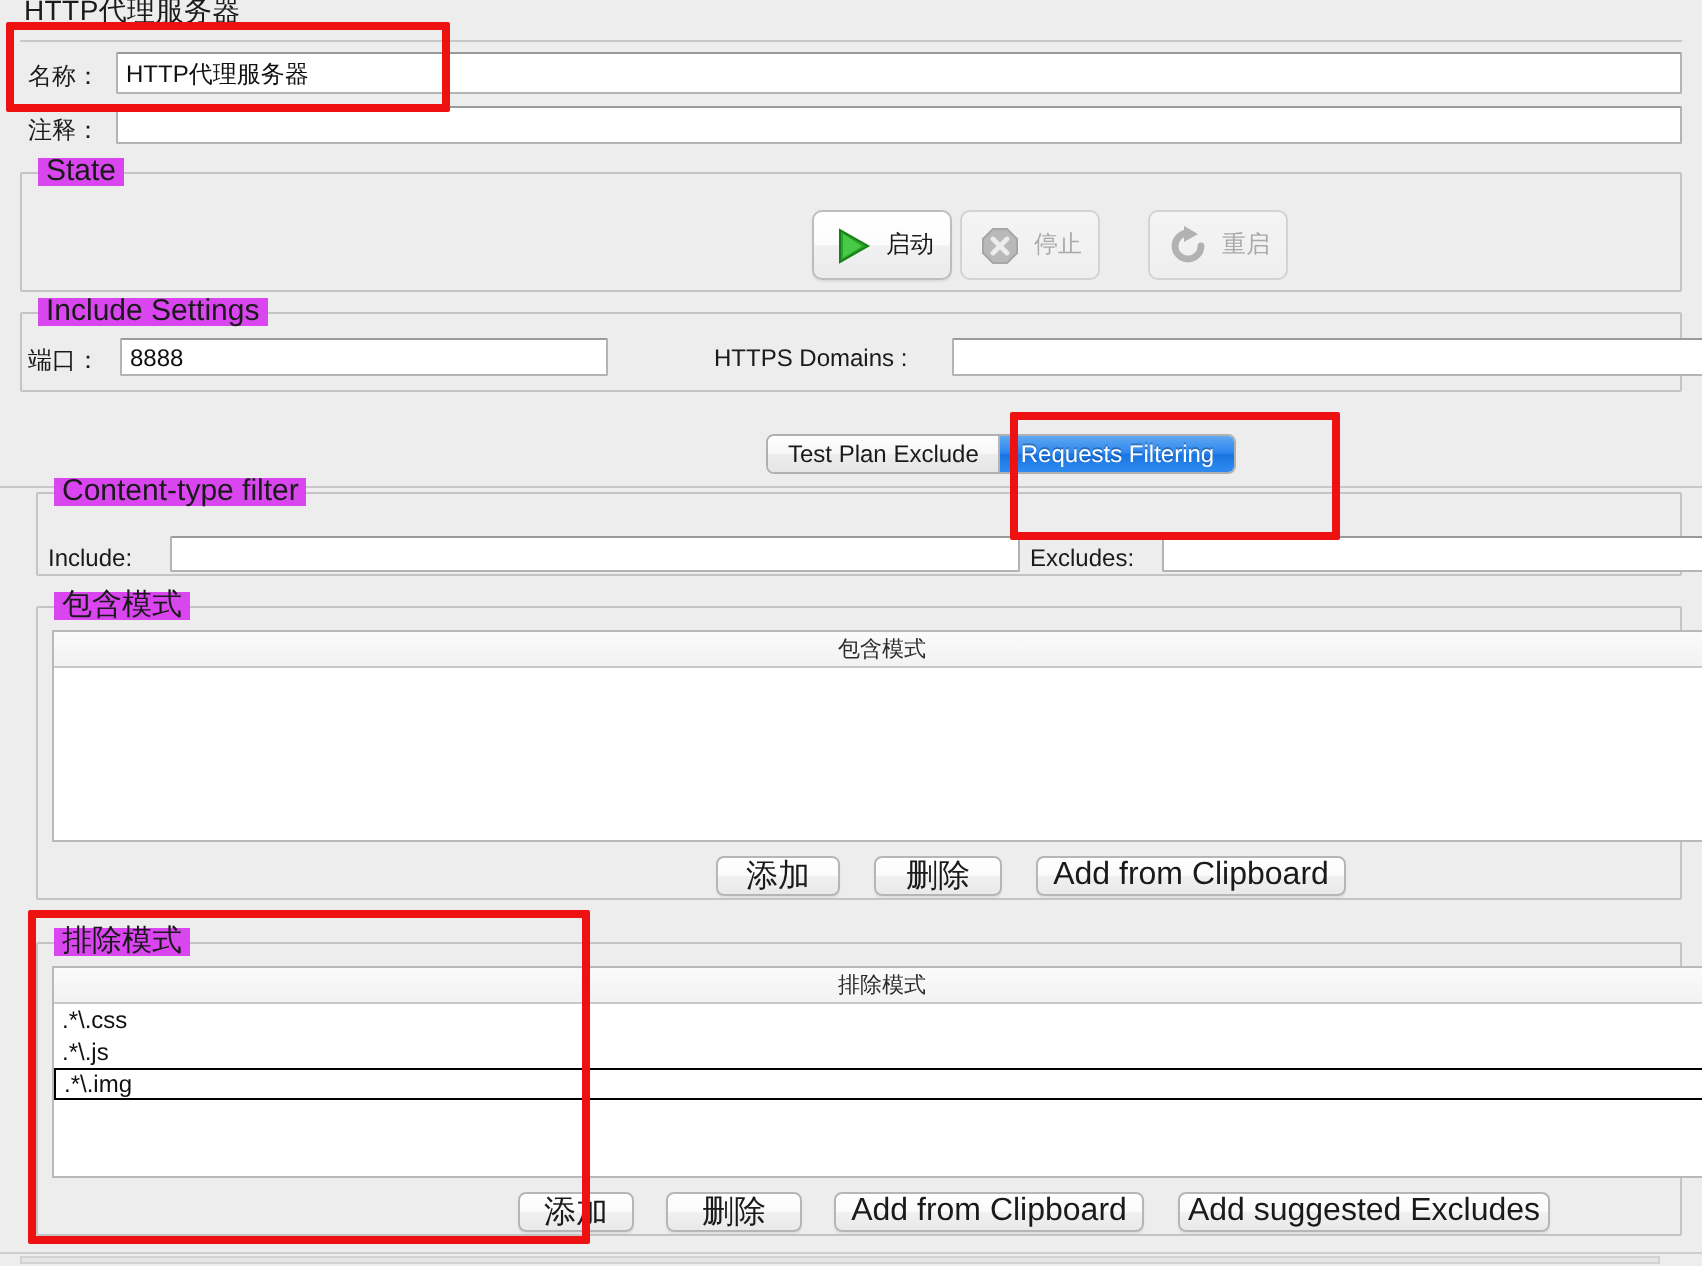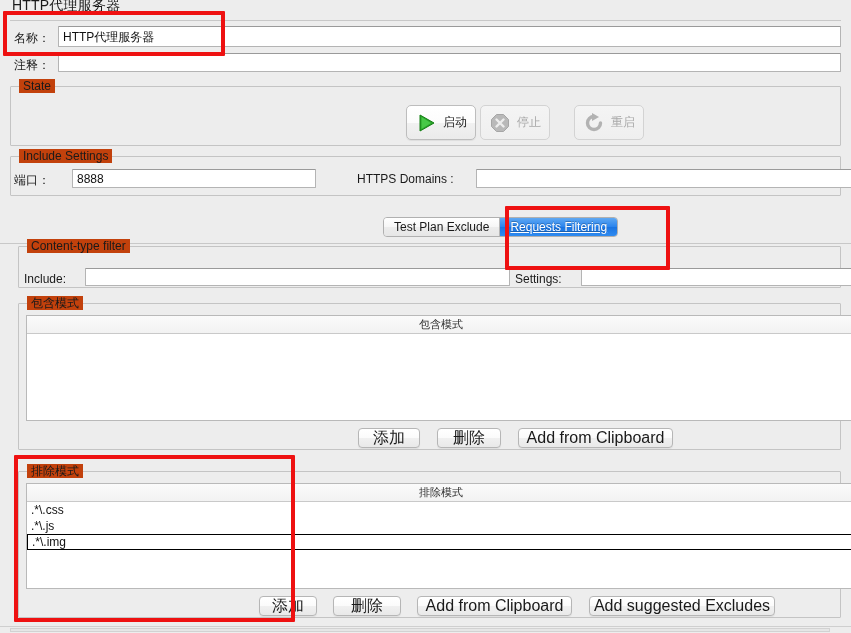--- a/index.html
+++ b/index.html
@@ -41,22 +41,22 @@
     border: 1px solid #c4c4c4;
     border-radius: 1px;
     box-sizing: border-box;
     background: transparent;
   }
   .group > .group-label {
     position: absolute;
     top: -8px;
     left: 8px;
     padding: 0 4px;
-    background: #c2410c;
-    font-size: 12px;
+    background: #d946ef;
+    font-size: 15px;
     color: #1a1a1a;
     line-height: 14px;
     white-space: nowrap;
   }
 
   .field-label {
     position: absolute;
     font-size: 12px;
     color: #1a1a1a;
     white-space: nowrap;
@@ -136,21 +136,21 @@
     align-items: center;
     justify-content: center;
     padding: 0 10px;
     font-size: 12px;
     background: linear-gradient(to bottom, #ffffff 0%, #f6f6f6 50%, #ececec 51%, #e6e6e6 100%);
     color: #1a1a1a;
     cursor: default;
     user-select: none;
     white-space: nowrap;
   }
-  .seg + .seg { border-left: 1px solid #b5b5b5; text-decoration: underline; }
+  .seg + .seg { border-left: 1px solid #b5b5b5; }
   .seg.active {
     background: linear-gradient(to bottom, #5fa8f2 0%, #2b85ee 48%, #1a74e2 52%, #2f8bf0 100%);
     color: #ffffff;
     text-shadow: 0 -1px 0 rgba(0,0,0,.25);
   }
 
   
   .table {
     position: absolute;
     box-sizing: border-box;
@@ -257,40 +257,40 @@
     </svg>
   </span>
   <span class="lbl">重启</span>
 </div>
 
 <div class="group" style="left:10px; top:156px; width:831px; height:40px;">
   <span class="group-label">Include Settings</span>
 </div>
 
 <div class="field-label" style="left:14px; top:172px;">端口：</div>
-<div class="textfield" style="left:72px; top:169px; width:244px; height:19px;">8888</div>
+<div class="textfield" style="left:60px; top:169px; width:244px; height:19px;">8888</div>
 
 <div class="field-label" style="left:357px; top:172px;">HTTPS Domains :</div>
 <div class="textfield" style="left:476px; top:169px; width:380px; height:19px;"></div>
 
 <div class="segctl" style="left:383px; top:217px;">
   <div class="seg">Test Plan Exclude</div>
   <div class="seg active">Requests Filtering</div>
 </div>
 
 <div class="hline" style="left:0px; top:243px; width:851px;"></div>
 
 <div class="group" style="left:18px; top:246px; width:823px; height:42px;">
   <span class="group-label">Content-type filter</span>
 </div>
 
 <div class="field-label" style="left:24px; top:272px;">Include:</div>
 <div class="textfield" style="left:85px; top:268px; width:425px; height:18px;"></div>
 
-<div class="field-label" style="left:515px; top:272px;">Settings:</div>
+<div class="field-label" style="left:515px; top:272px;">Excludes:</div>
 <div class="textfield" style="left:581px; top:268px; width:275px; height:18px;"></div>
 
 <div class="group" style="left:18px; top:303px; width:823px; height:147px;">
   <span class="group-label">包含模式</span>
 </div>
 
 <div class="table" style="left:26px; top:315px; width:830px; height:106px;">
   <div class="thead">包含模式</div>
 </div>
 

